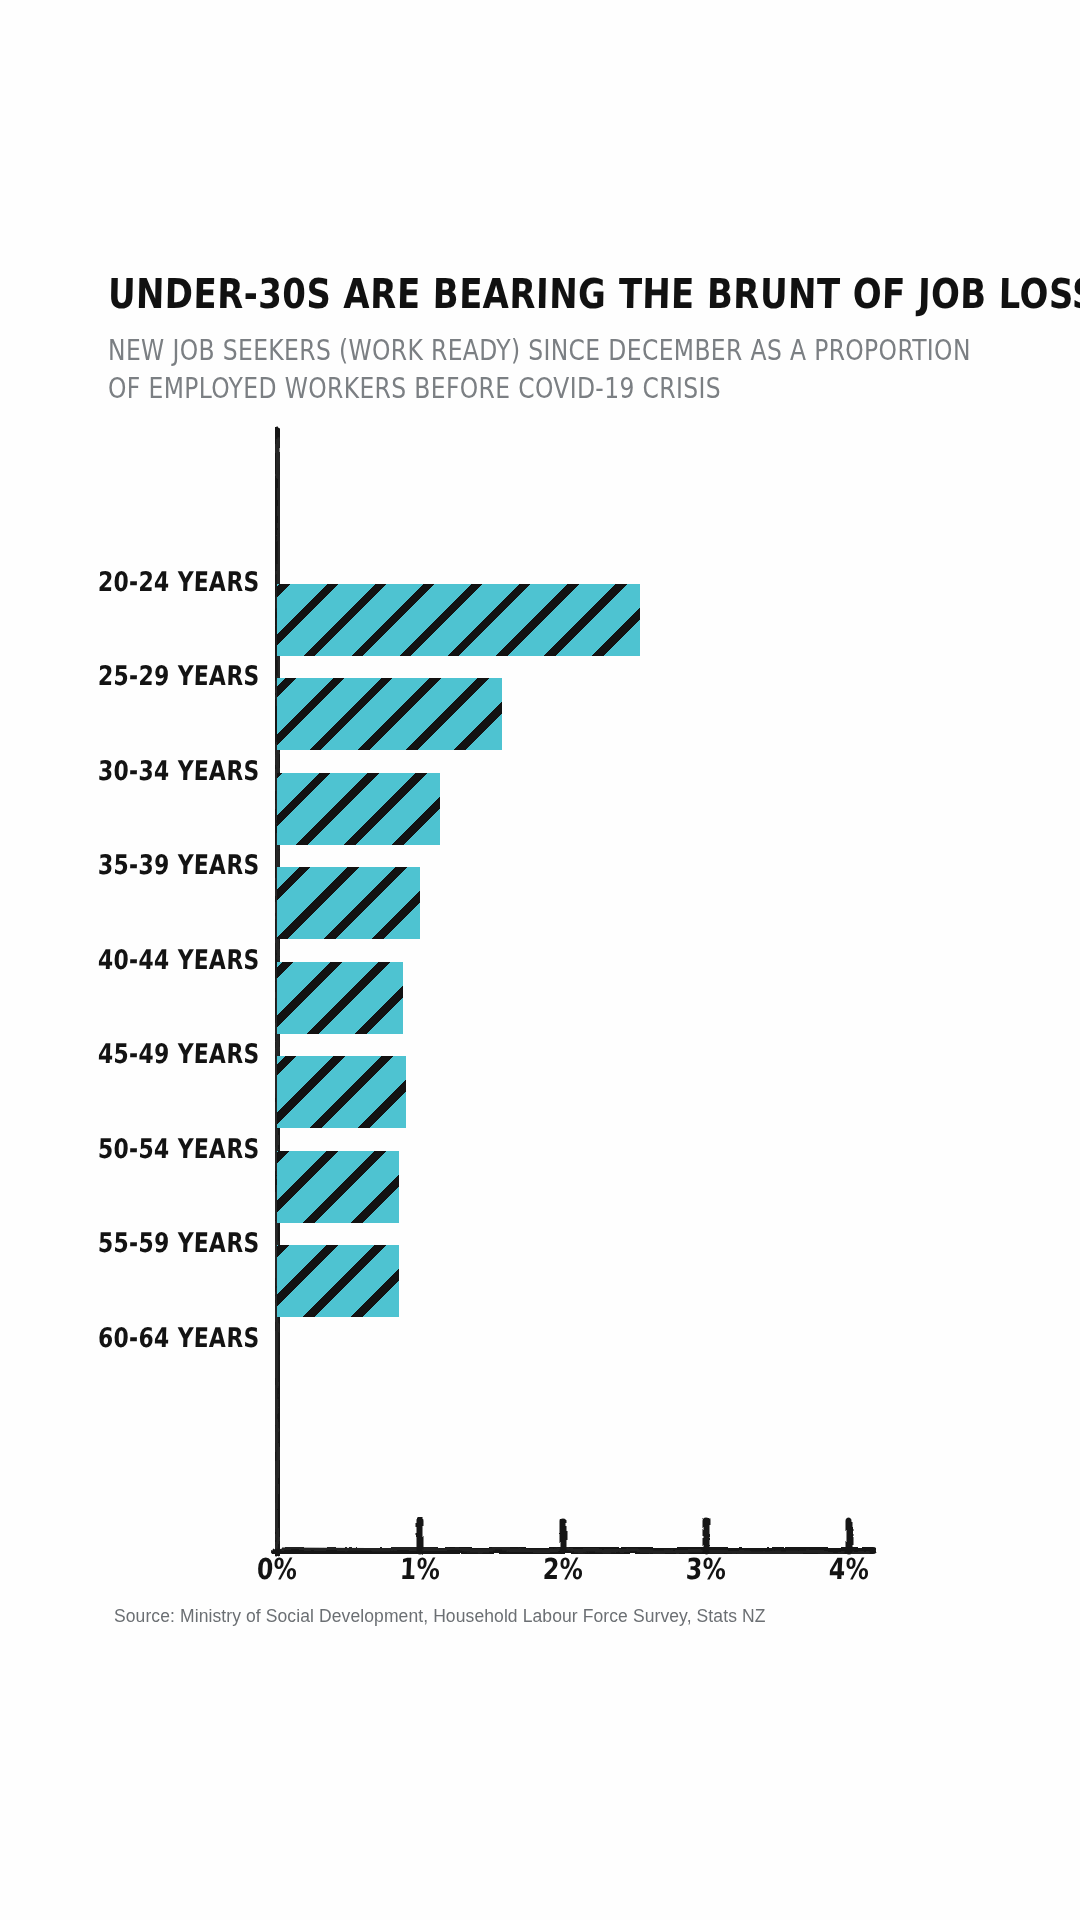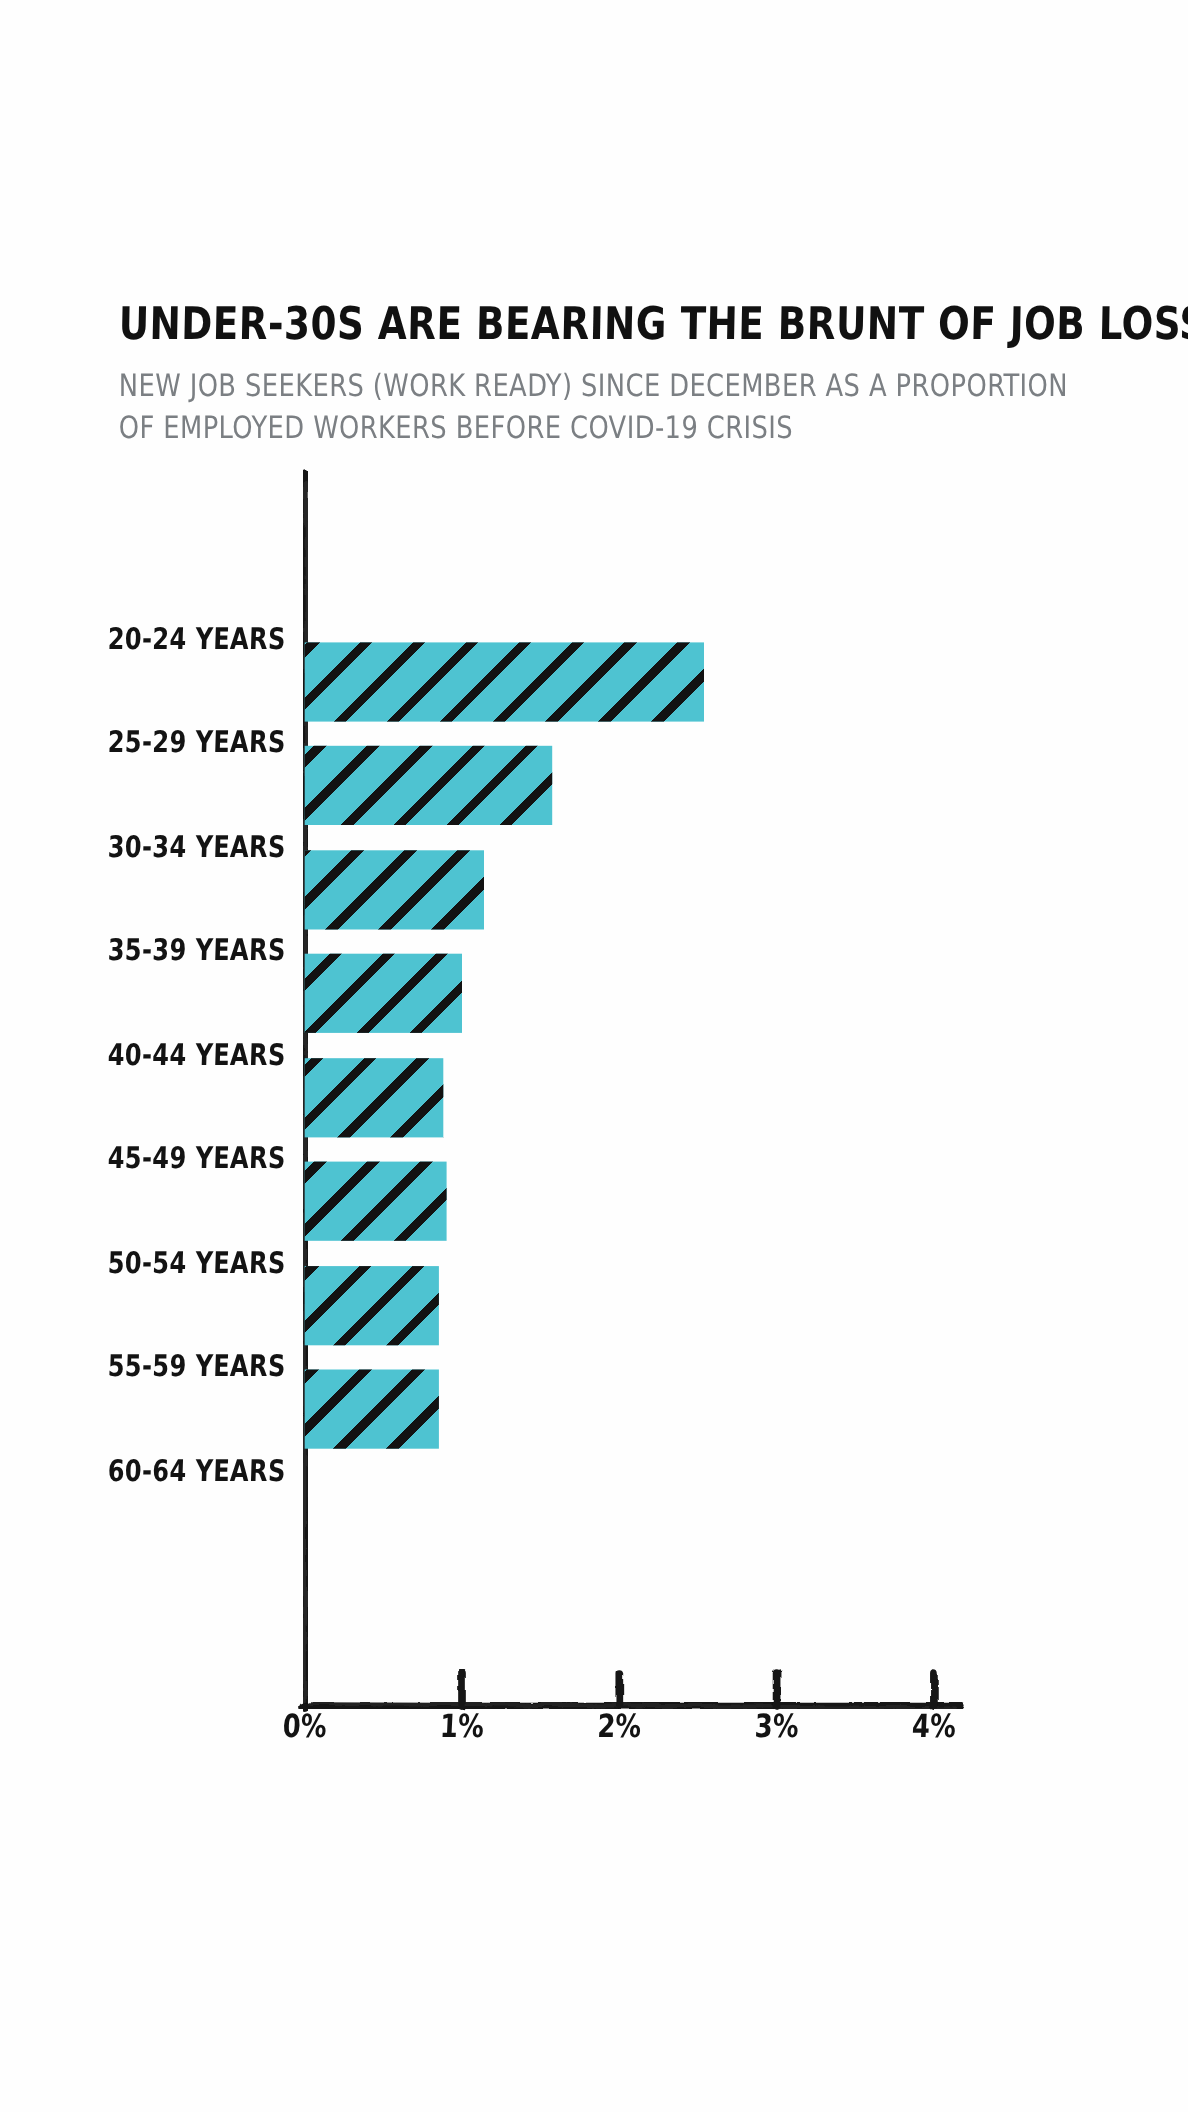--- a/index.html
+++ b/index.html
@@ -218,14 +218,15 @@
     </div>
 
   <div class="xlabels">
     <div class="xlabel" style="left:277px;">0%</div>
     <div class="xlabel" style="left:420px;">1%</div>
     <div class="xlabel" style="left:563px;">2%</div>
     <div class="xlabel" style="left:706px;">3%</div>
     <div class="xlabel" style="left:849px;">4%</div>
   </div>
 
+  <div class="source">Source: Ministry of Social Development, Household Labour Force Survey, Stats NZ</div>
 
 </div>
 
 </body></html>

